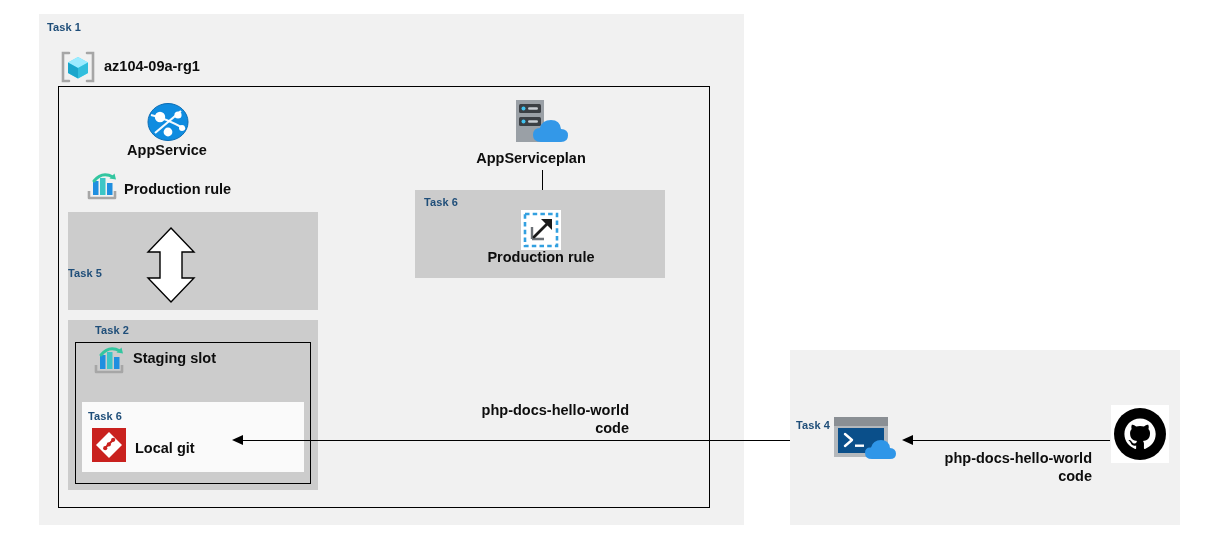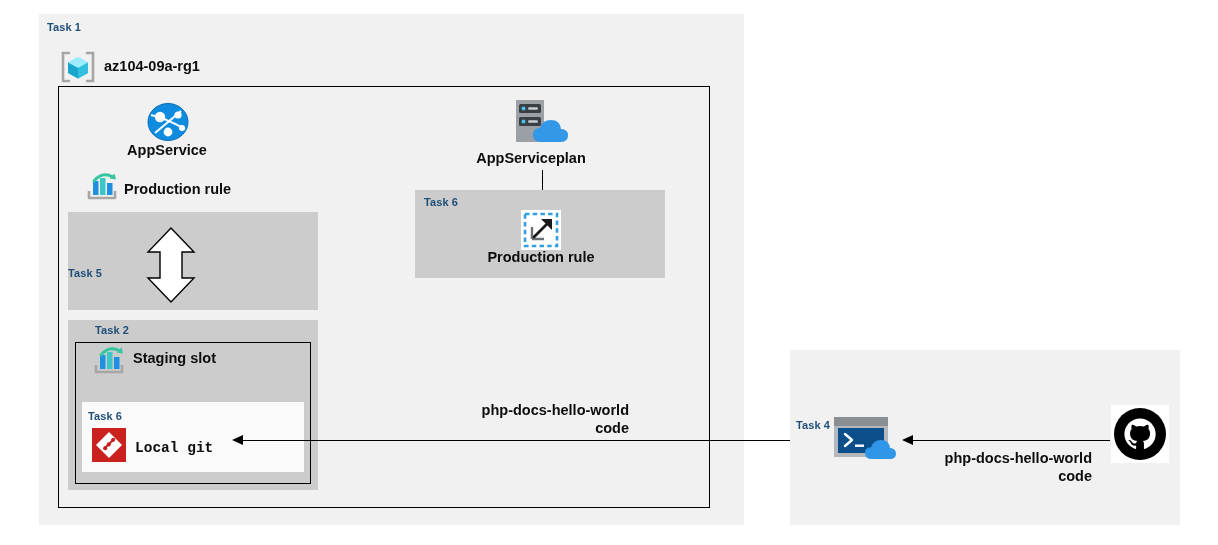--- a/index.html
+++ b/index.html
@@ -113,21 +113,21 @@
   <div class="icon" style="left:92px;top:428px;width:34px;height:34px;">
     <svg width="34" height="34" viewBox="0 0 34 34">
       <rect x="0" y="0" width="34" height="34" fill="#c9211e"></rect>
       <path d="M17 4 L30 17 L17 30 L4 17 Z" fill="#ffffff"></path>
       <path d="M20.5 12.5 L13.5 19.5" stroke="#c9211e" stroke-width="1.9" stroke-linecap="round"></path>
       <circle cx="21.2" cy="11.8" r="2.1" fill="#c9211e"></circle>
       <circle cx="16.8" cy="16.4" r="2.1" fill="#c9211e"></circle>
       <circle cx="13.2" cy="20.2" r="2.1" fill="#c9211e"></circle>
     </svg>
   </div>
-  <div class="node-label" style="left:135px;top:440px;font-family:Liberation Mono, monospace;">Local git</div>
+  <div class="node-label" style="left:135px;top:440px;">Local git</div>
 
   <div class="icon" style="left:511px;top:98px;width:62px;height:48px;">
     <svg width="62" height="48" viewBox="0 0 62 48">
       <rect x="5" y="2" width="28" height="42" fill="#9aa0a6"></rect>
       <rect x="8" y="6" width="22" height="9" rx="1.5" fill="#3b3f44"></rect>
       <rect x="8" y="19" width="22" height="9" rx="1.5" fill="#3b3f44"></rect>
       <circle cx="12.5" cy="10.5" r="2" fill="#41c3f0"></circle>
       <circle cx="12.5" cy="23.5" r="2" fill="#41c3f0"></circle>
       <rect x="17" y="9.2" width="10" height="2.6" rx="1.3" fill="#c8cdd2"></rect>
       <rect x="17" y="22.2" width="10" height="2.6" rx="1.3" fill="#c8cdd2"></rect>

